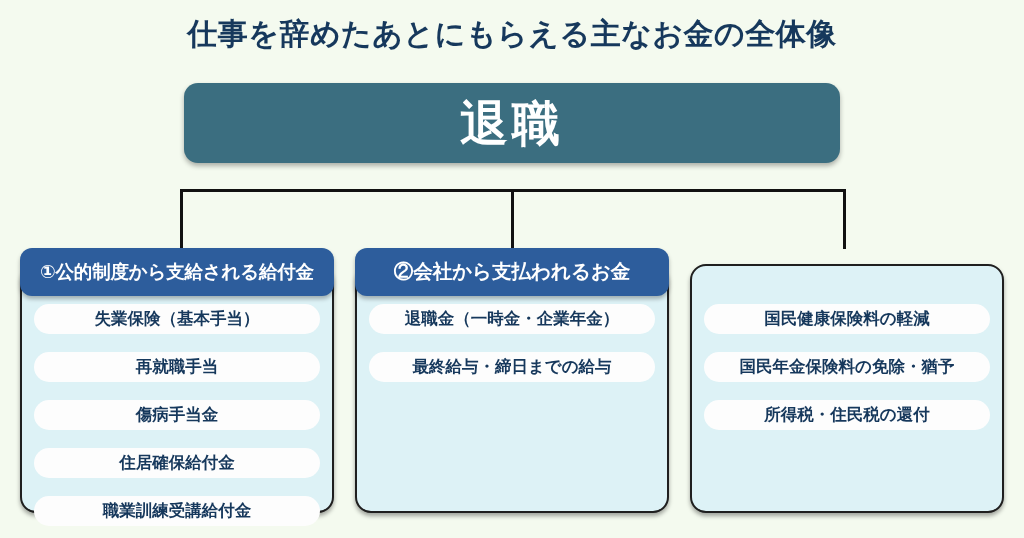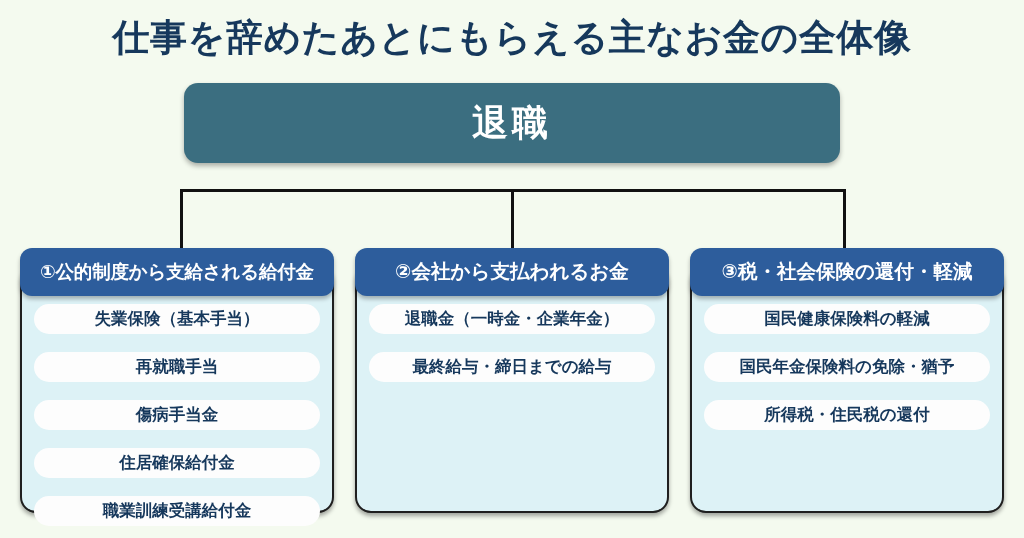--- a/index.html
+++ b/index.html
@@ -21,21 +21,21 @@
     height: 538px;
   }
 
   
   .title {
     position: absolute;
     left: 0;
     top: 16px;
     width: 1024px;
     text-align: center;
-    font-size: 37px;
+    font-size: 30px;
     font-weight: bold;
     color: #16385c;
     letter-spacing: 0.5px;
     line-height: 1.2;
     white-space: nowrap;
   }
 
   
   .root-node {
     position: absolute;
@@ -45,21 +45,21 @@
     height: 80px;
     background: #3b6e80;
     border-radius: 14px;
     box-shadow: 0 3px 5px rgba(0,0,0,0.30);
     display: flex;
     align-items: center;
     justify-content: center;
   }
   .root-node-label {
     color: #ffffff;
-    font-size: 36px;
+    font-size: 48px;
     font-weight: bold;
     letter-spacing: 4px;
     line-height: 1;
   }
 
   
   .connector-h {
     position: absolute;
     left: 180px;
     top: 189px;
@@ -127,21 +127,21 @@
     padding: 0 6px;
   }
   .column-header-label {
     color: #ffffff;
     font-size: 19px;
     font-weight: bold;
     white-space: nowrap;
     line-height: 1;
   }
   .column.col-0 .column-header-label { font-size: 18.5px; letter-spacing: -0.2px; }
-  .column.col-1 .column-header-label { font-size: 19.5px; }
+  .column.col-1 .column-header-label { font-size: 19.5px; font-family: Liberation Serif, serif; }
   .column.col-2 .column-header-label { font-size: 19.5px; }
 
   .items {
     position: relative;
     display: flex;
     flex-direction: column;
     gap: 18px;
     z-index: 2;
   }
   .item-pill {
@@ -228,19 +228,16 @@
             <span class="item-pill-label">国民健康保険料の軽減</span>
           </div>
           <div class="item-pill">
             <span class="item-pill-label">国民年金保険料の免除・猶予</span>
           </div>
           <div class="item-pill">
             <span class="item-pill-label">所得税・住民税の還付</span>
           </div>
         </div>
       </div>
-      <div class="column-header">
-        <span class="column-header-label">③税・社会保険の還付・軽減</span>
-      </div>
     </div>
 
   </div>
 </div>
 
 </body></html>

